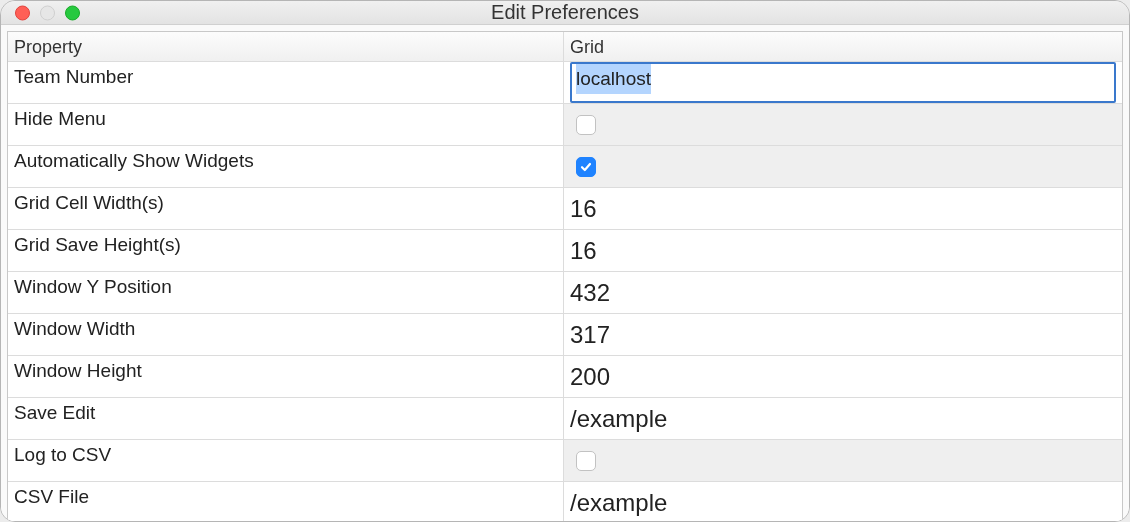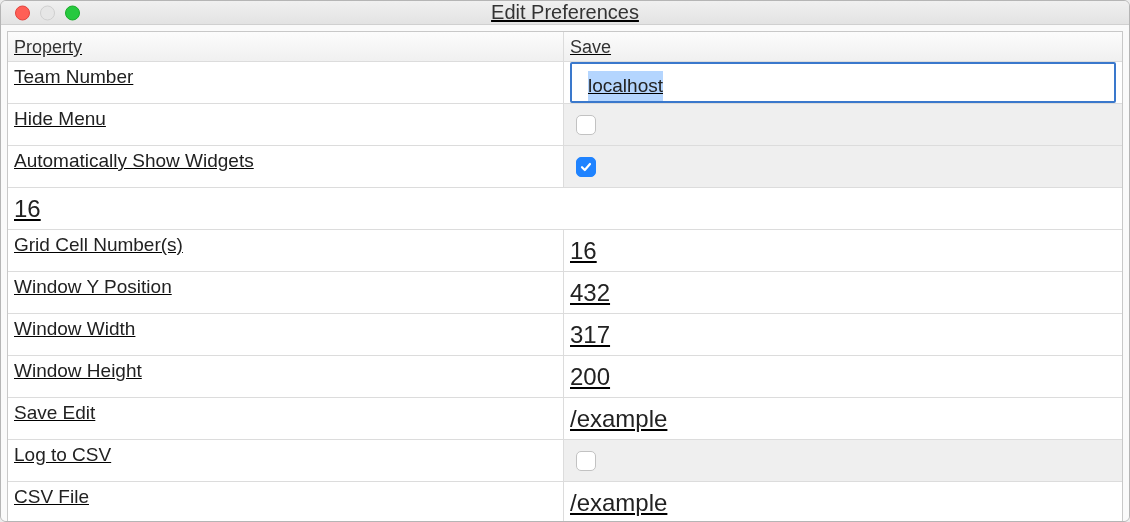--- a/index.html
+++ b/index.html
@@ -6,23 +6,23 @@
   html, body {
     margin: 0; padding: 0;
     width: 1130px; height: 522px;
     font-family: "Helvetica Neue", "Segoe UI", Arial, sans-serif;
     background: #ececec;
   }
   .window {
     width: 1130px; height: 522px;
     background: #ececec;
     border: 1px solid #b5b5b5;
-    border-radius: 6px;
+    border-radius: 15px;
     overflow: hidden;
-    display: flex; flex-direction: column; text-decoration: underline;
+    display: flex; flex-direction: column;
   }
   .titlebar {
     height: 38px;
     background: linear-gradient(#f0f0f0, #e3e3e3);
     border-bottom: 1px solid #d0d0d0;
     display: flex; align-items: center;
     position: relative;
   }
   .traffic {
     display: flex; gap: 10px;
@@ -81,22 +81,22 @@
   }
   .cell.val {
     flex: 1;
     display: flex; align-items: center;
   }
   .valtext { font-size: 24px; }
   .editcell {
     flex: 1; height: 100%;
     border: 2px solid #3a78cc;
     border-radius: 2px;
-    display: flex; align-items: flex-end;
-    padding: 0 16px;
+    display: flex; align-items: flex-start;
+    padding: 0 4px;
     background: #fff;
   }
   .editcell .sel {
     background: #b4d5fe;
   }
   .checkbox {
     width: 20px; height: 20px;
     border-radius: 5px;
     margin-left: 6px;
     display: flex; align-items: center; justify-content: center;
@@ -124,21 +124,21 @@
       <div class="tl grey"></div>
       <div class="tl green"></div>
     </div>
     <div class="title">Edit Preferences</div>
   </div>
   <div class="content">
     <div class="panel">
       <div class="grid" id="grid">
           <div class="row header">
             <div class="cell prop">Property</div>
-            <div class="cell val">Save</div>
+            <div class="cell val">Grid</div>
           </div>
           <div class="row">
             <div class="cell prop">Team Number</div>
             <div class="cell val">
               <div class="editcell">
                 <span class="sel">localhost</span>
               </div>
             </div>
           </div>
           <div class="row">
@@ -151,26 +151,27 @@
             <div class="cell prop">Automatically Show Widgets</div>
             <div class="cell val chk">
               <div class="checkbox checked">
                 <svg width="14" height="14" viewBox="0 0 14 14">
                   <path d="M3 7.2 L5.8 10 L11 4" stroke="white" stroke-width="2.2" fill="none" stroke-linecap="round" stroke-linejoin="round"></path>
                 </svg>
               </div>
             </div>
           </div>
           <div class="row">
+            <div class="cell prop">Grid Cell Width(s)</div>
             <div class="cell val">
               <span class="valtext">16</span>
             </div>
           </div>
           <div class="row">
-            <div class="cell prop">Grid Cell Number(s)</div>
+            <div class="cell prop">Grid Save Height(s)</div>
             <div class="cell val">
               <span class="valtext">16</span>
             </div>
           </div>
           <div class="row">
             <div class="cell prop">Window Y Position</div>
             <div class="cell val">
               <span class="valtext">432</span>
             </div>
           </div>

